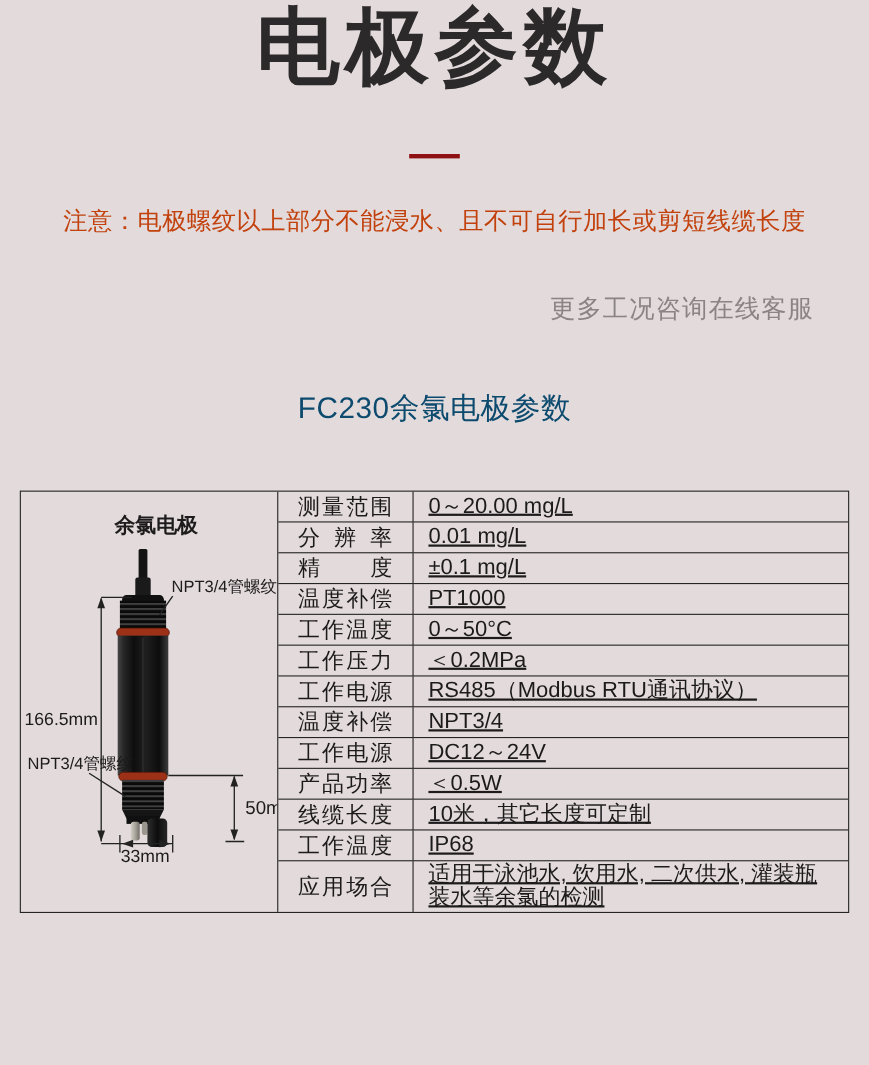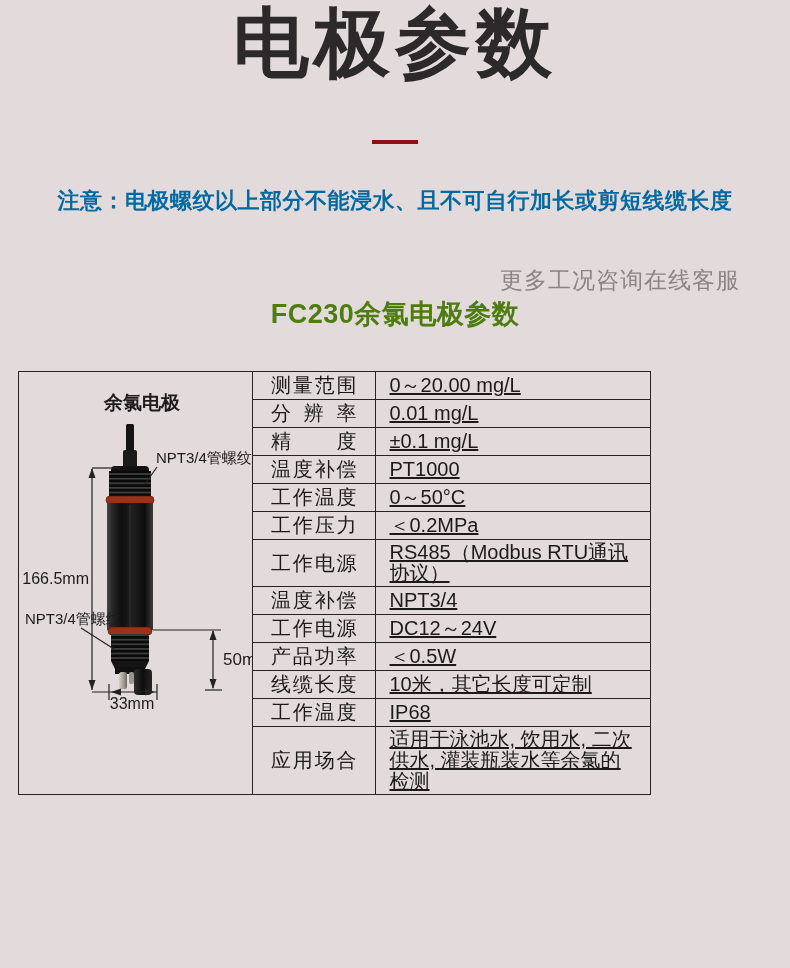--- a/index.html
+++ b/index.html
@@ -13,33 +13,33 @@
     overflow:hidden;position:relative;
   }
   .page-title{
     text-align:center;font-size:76px;line-height:1.12;
     font-weight:900;letter-spacing:5px;color:var(--ink);
   }
   .title-divider{
     width:46px;height:4px;background:var(--accent);margin:55px auto 0 auto;
   }
   .notice{
-    margin-top:42px;text-align:center;font-size:22px;font-weight:700;
-    letter-spacing:.5px;color:#0369a1;
+    margin-top:42px;text-align:center;font-size:22px;font-weight:400;
+    letter-spacing:.5px;color:#c2410c;
   }
   .service{
     margin-top:49px;text-align:right;padding-right:50px;font-size:23px;
     font-weight:300;color:var(--muted);letter-spacing:1px;padding-left:47px;
   }
   .section-title{
-    text-align:center;font-size:27px;font-weight:700;color:#4d7c0f;
+    margin-top:57px;text-align:center;font-size:27px;font-weight:400;color:#0c4a6e;
     letter-spacing:.5px;
   }
   .spec-wrap{
-    margin:39px auto 0 18px;width:633px;display:flex;align-items:stretch;
+    margin:57px auto 0 18px;width:754px;display:flex;align-items:stretch;
     border:1px solid var(--line);
   }
   .diagram-panel{
     width:234px;flex:0 0 234px;border-right:1px solid var(--line);position:relative;
   }
   .diagram-panel svg{display:block;}
   .table-panel{flex:1 1 auto;}
   table.spec{
     width:100%;height:100%;border-collapse:collapse;table-layout:fixed;
     font-size:20px;color:#1c1a1b;text-decoration:underline;

